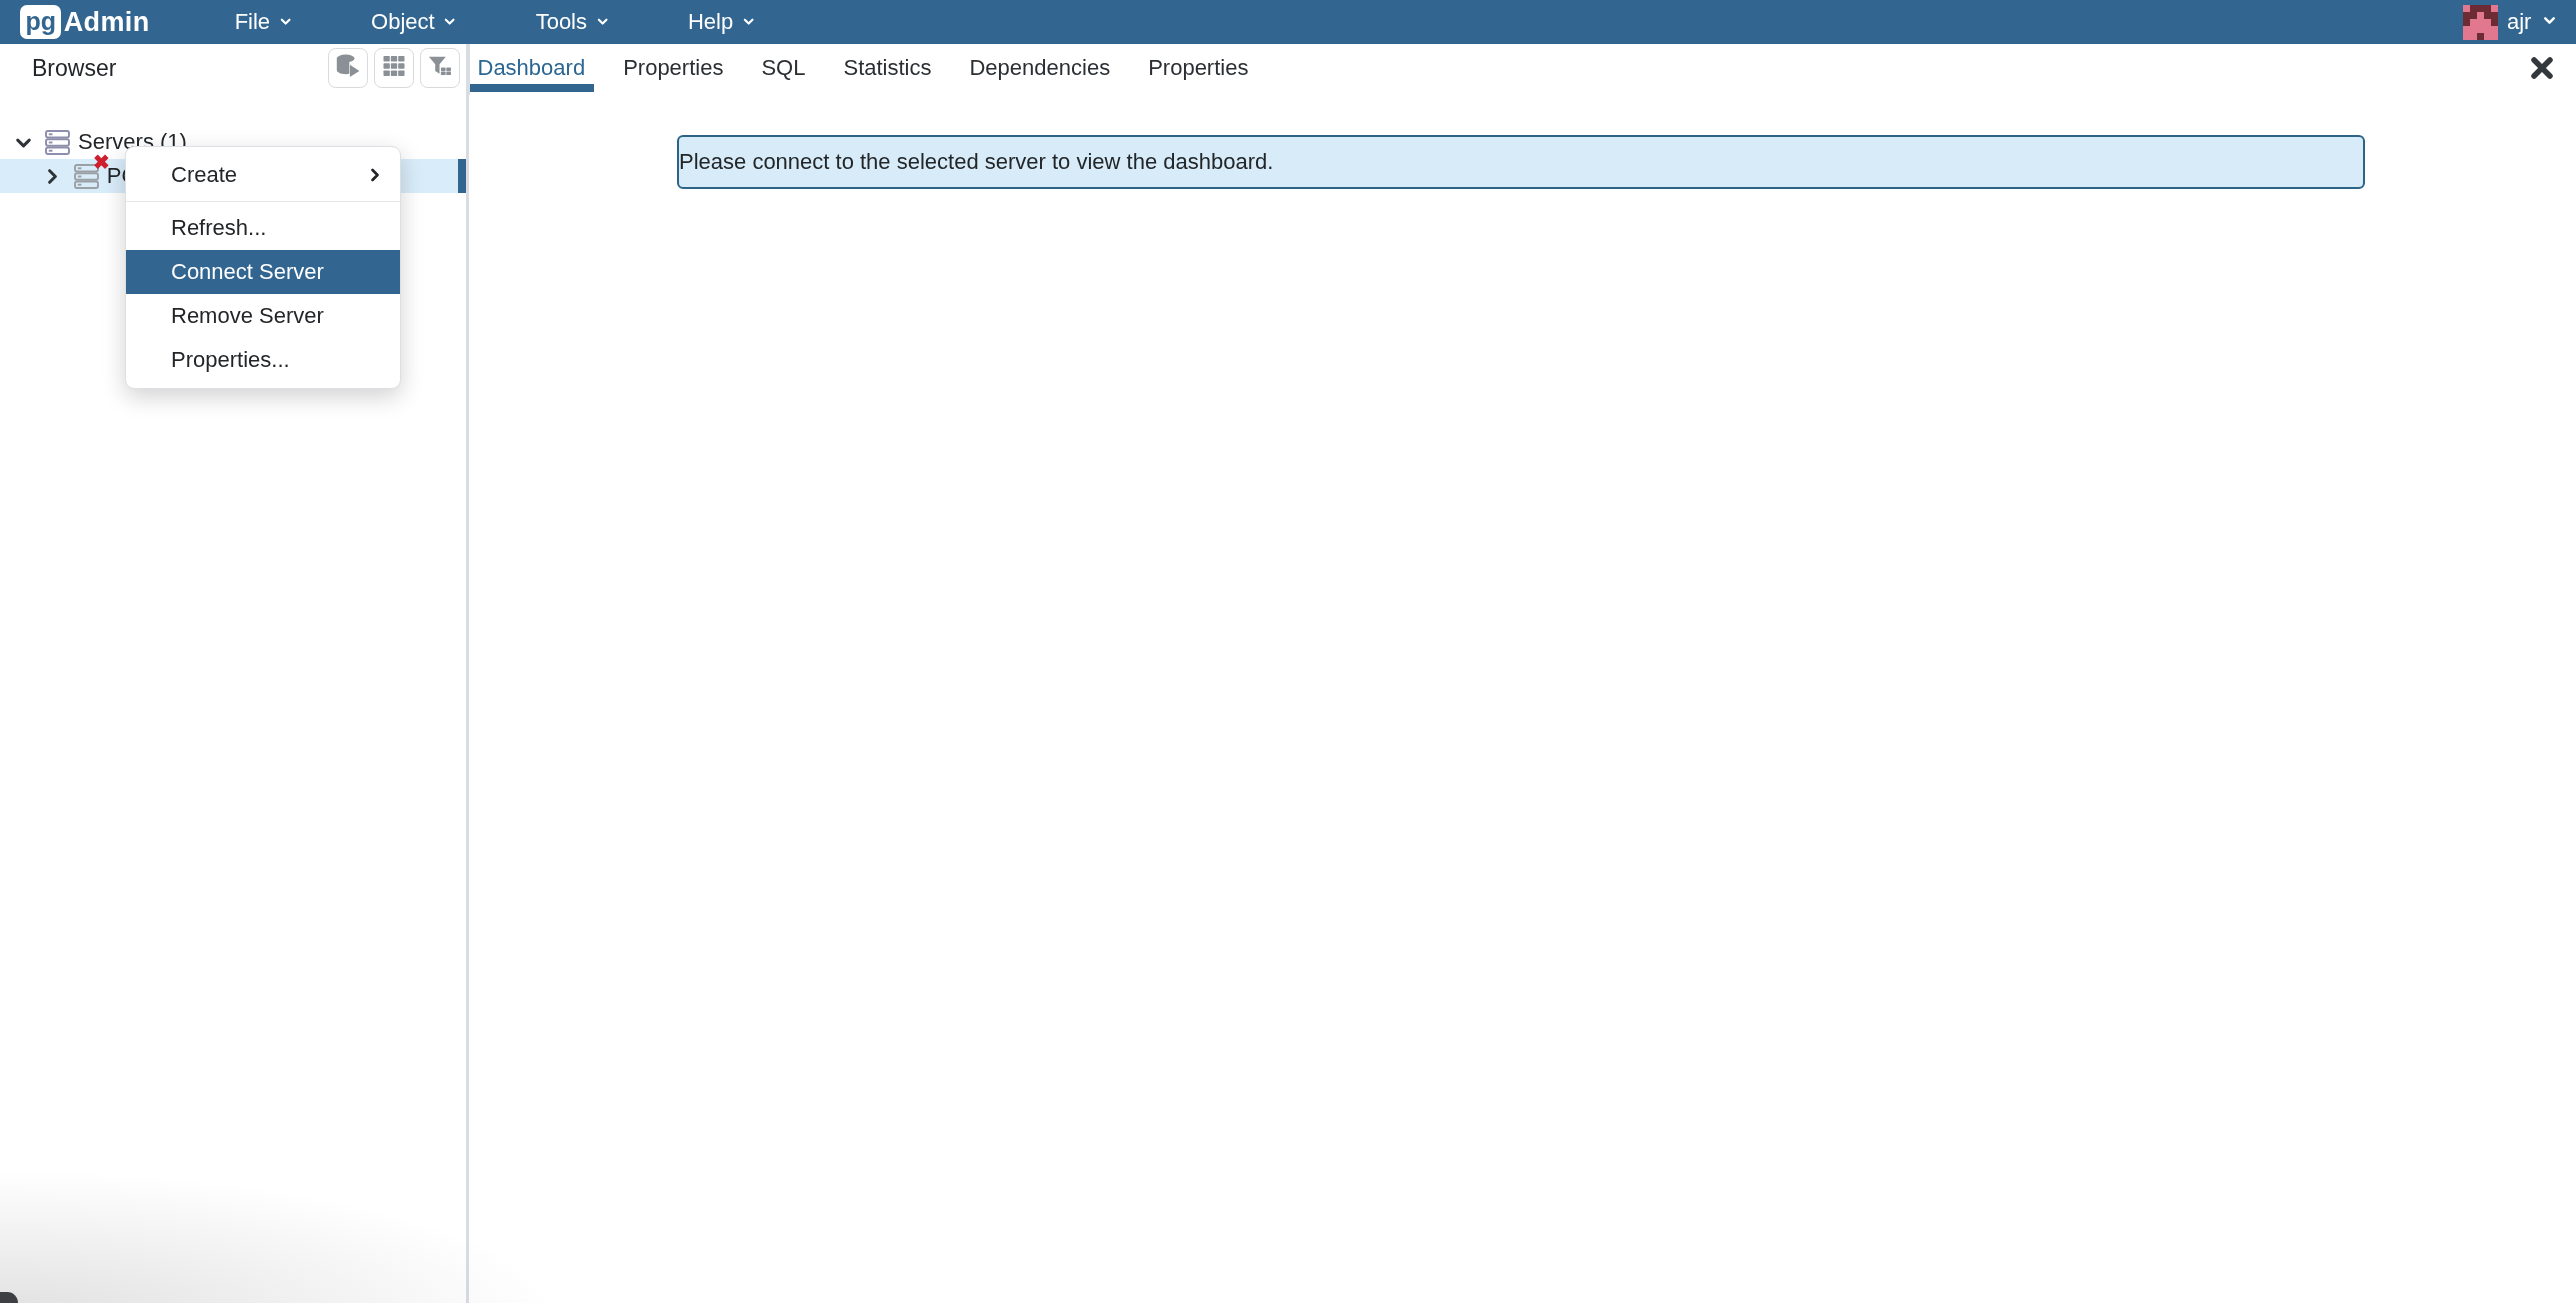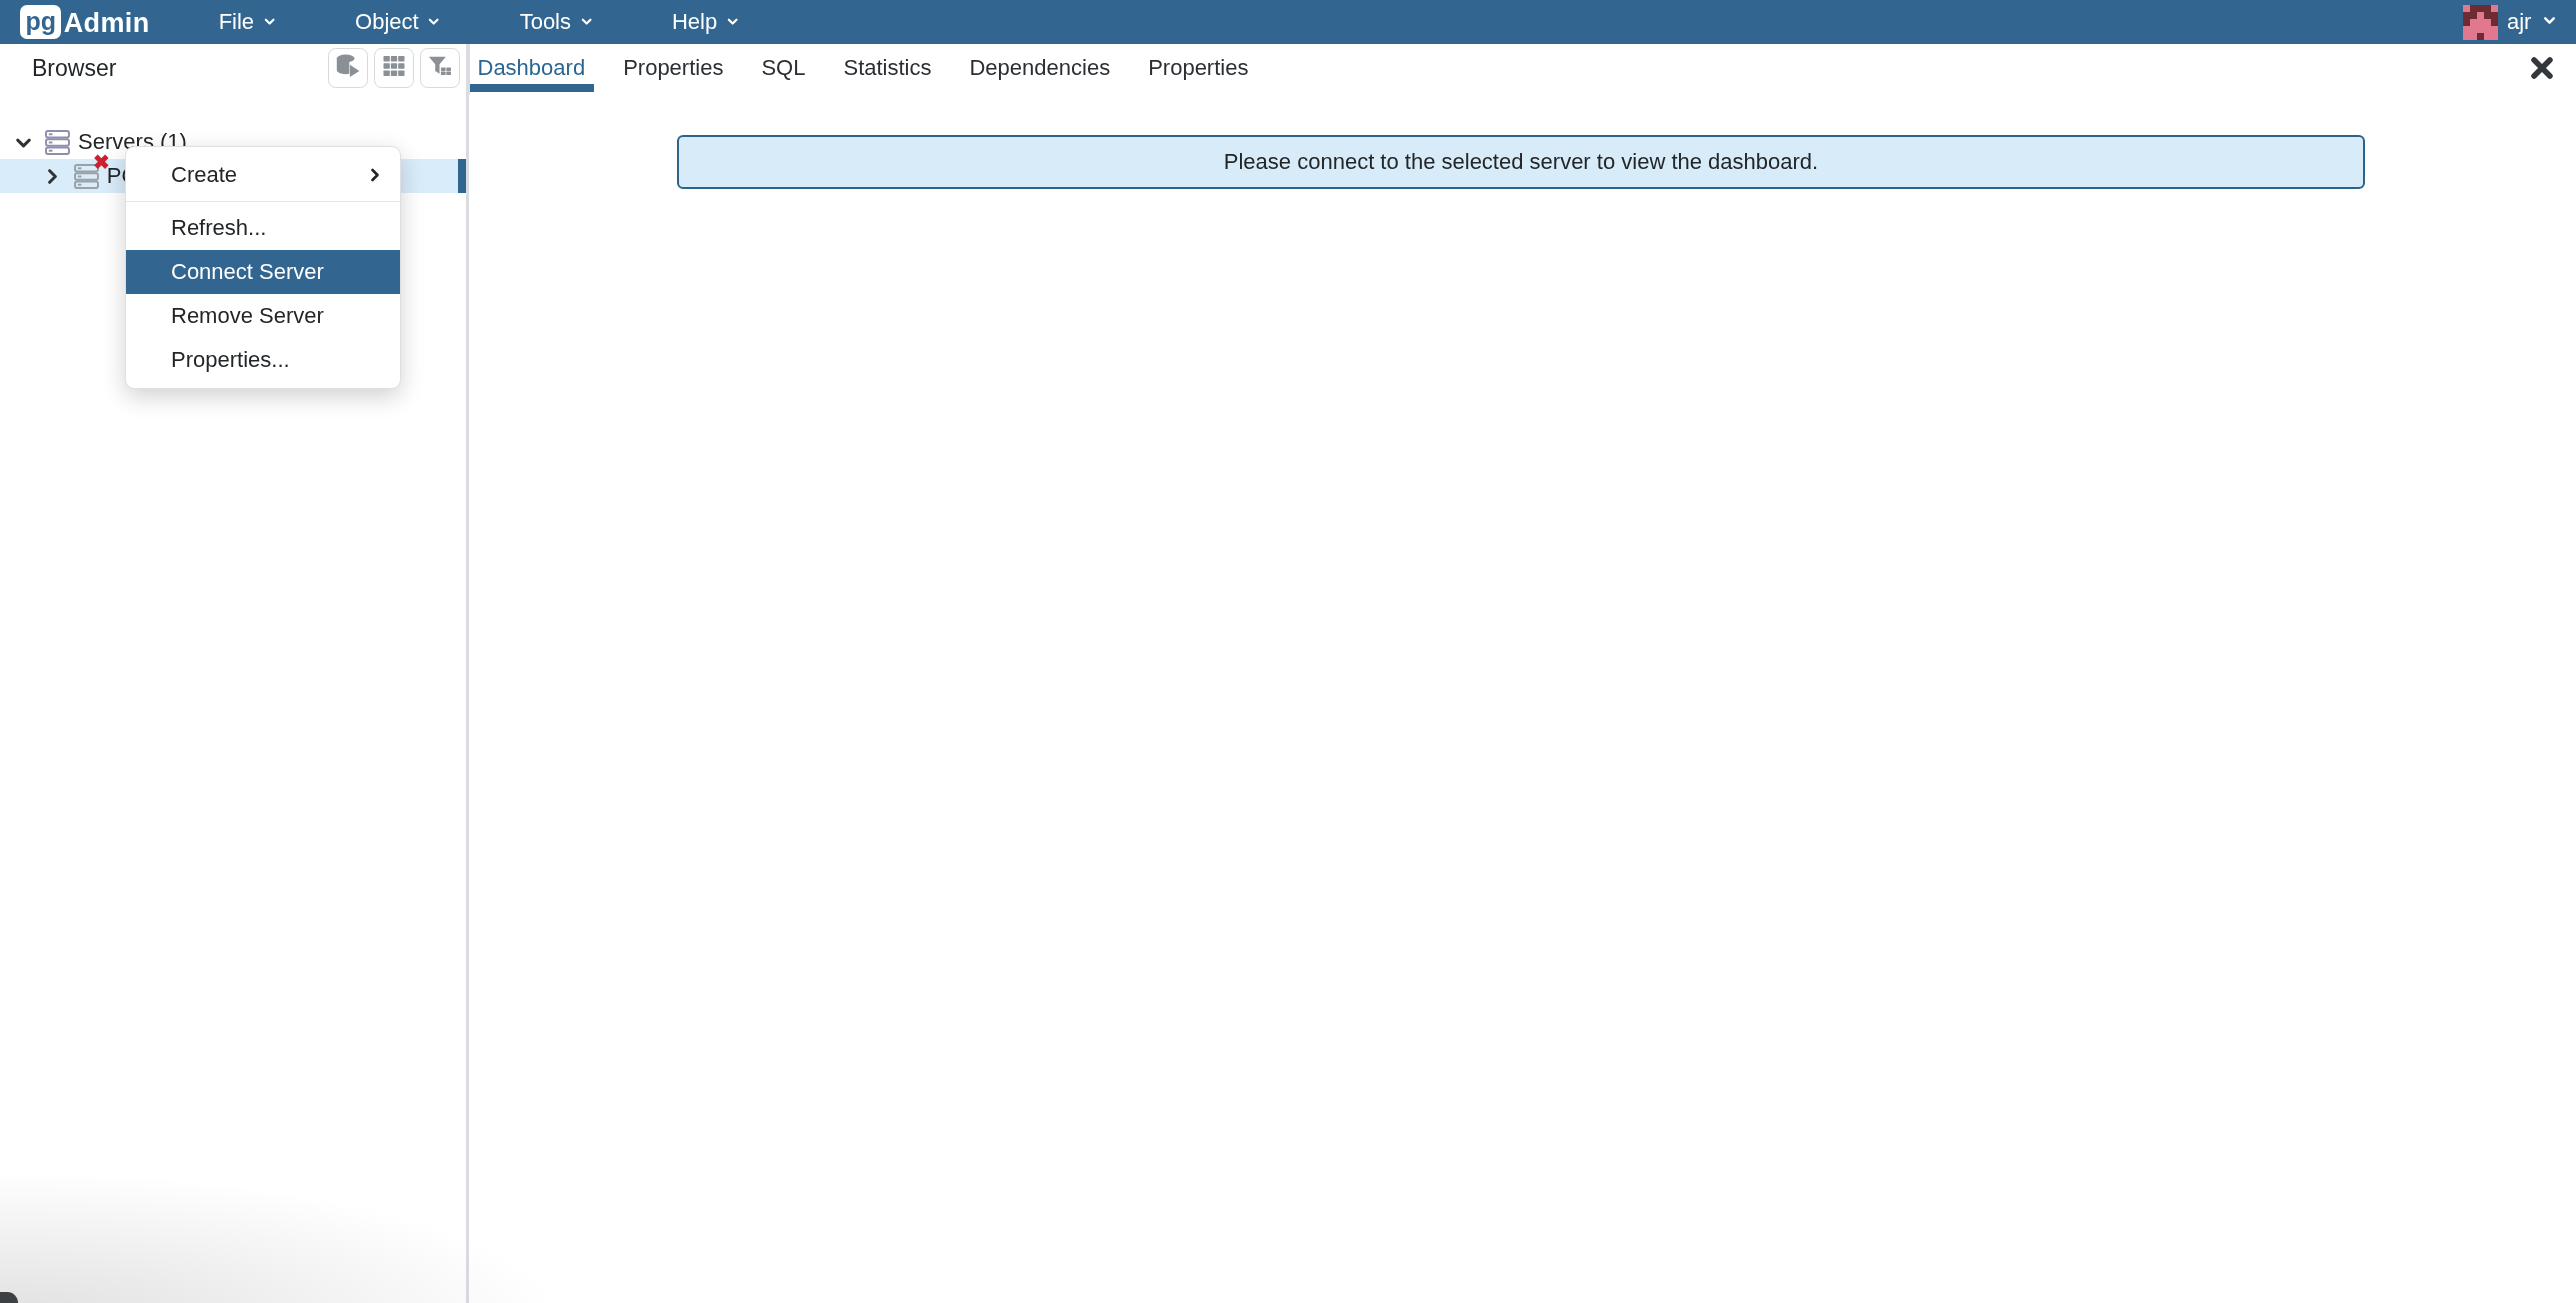--- a/index.html
+++ b/index.html
@@ -12,21 +12,21 @@
     color: #232629;
   }
 
   
   .topbar {
     position: absolute; top: 0; left: 0; width: 2576px; height: 44px;
     background: #326690;
     display: flex; align-items: center;
     padding-left: 20px;
   }
-  .logo { display: flex; align-items: flex-end; margin-right: 29px; }
+  .logo { display: flex; align-items: center; margin-right: 45px; }
   .logo-pg {
     background: #ffffff; color: #326690;
     font-weight: bold; font-size: 25px; line-height: 1;
     padding: 3.8px 5.4px 5.4px 5.4px; border-radius: 7px;
   }
   .logo-admin { color: #ffffff; font-weight: bold; font-size: 27px; margin-left: 2.3px; letter-spacing: 0.4px; }
   .menu-item {
     color: #ffffff; font-size: 22px;
     display: flex; align-items: center; gap: 7.7px;
     margin-right: 38px; cursor: default; margin-left: 40px;
@@ -107,21 +107,21 @@
   }
   .cm-item.highlight { background: #326690; color: #ffffff; }
   .cm-sub { position: absolute; right: 15.3px; top: 12.3px; width: 20px; height: 20px; }
   .cm-sep { height: 1.5px; background: #e4e7ea; margin: 3.8px 0; }
 
   
   .main-pane { position: absolute; left: 469px; top: 95px; right: 0; bottom: 0; background: #ffffff; }
   .alert-box {
     position: absolute; left: 208px; top: 40px; width: 1688px; height: 54px;
     background: #d7ecf8; border: 2.3px solid #2c6487; border-radius: 6.1px;
-    display: flex; align-items: center; justify-content: center;
+    display: flex; align-items: center; justify-content: flex-start;
     font-size: 22px; color: #232629;
   }
 
   
   .corner-shadow {
     position: absolute; left: 0; bottom: 0; width: 552px; height: 130px;
     background: radial-gradient(ellipse at 0% 115%, rgba(110,110,110,0.22), rgba(255,255,255,0) 72%);
     pointer-events: none;
   }
   .corner-nub {

